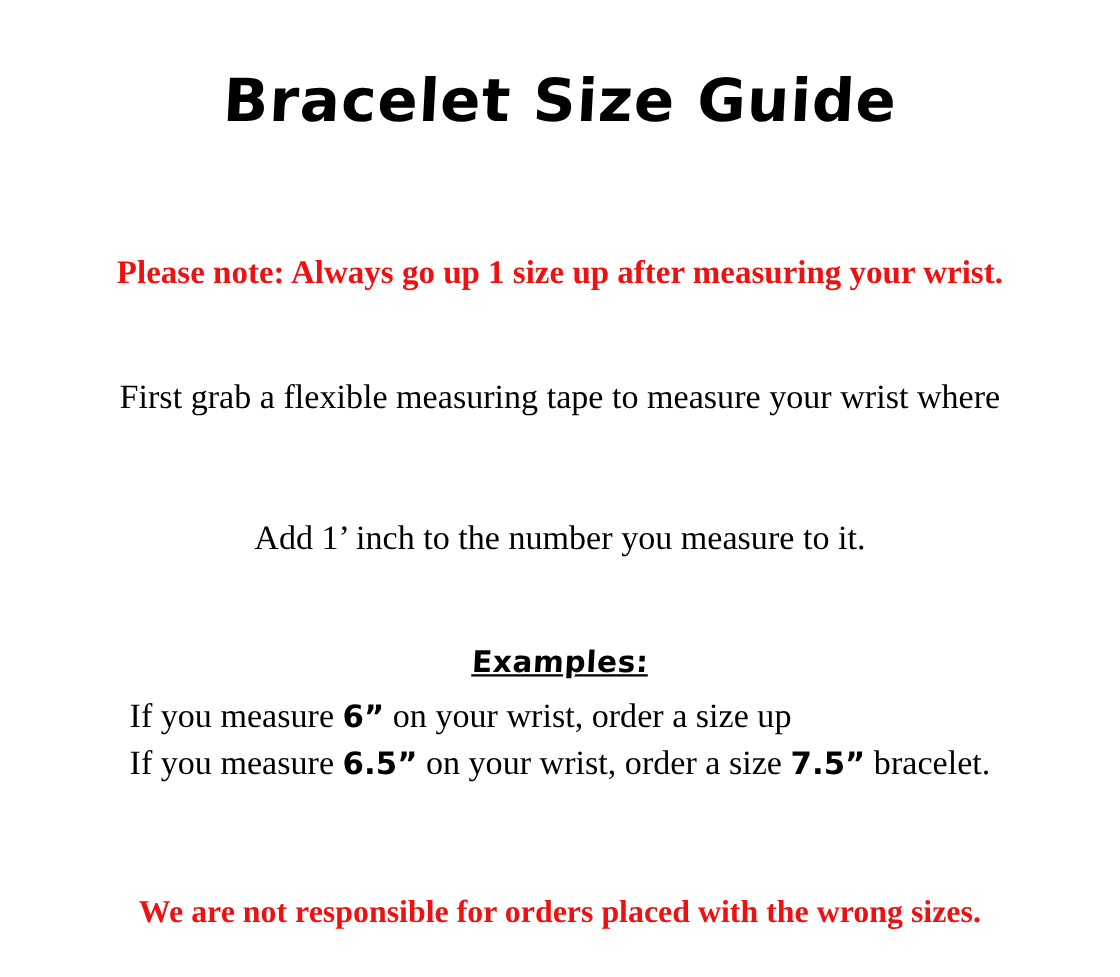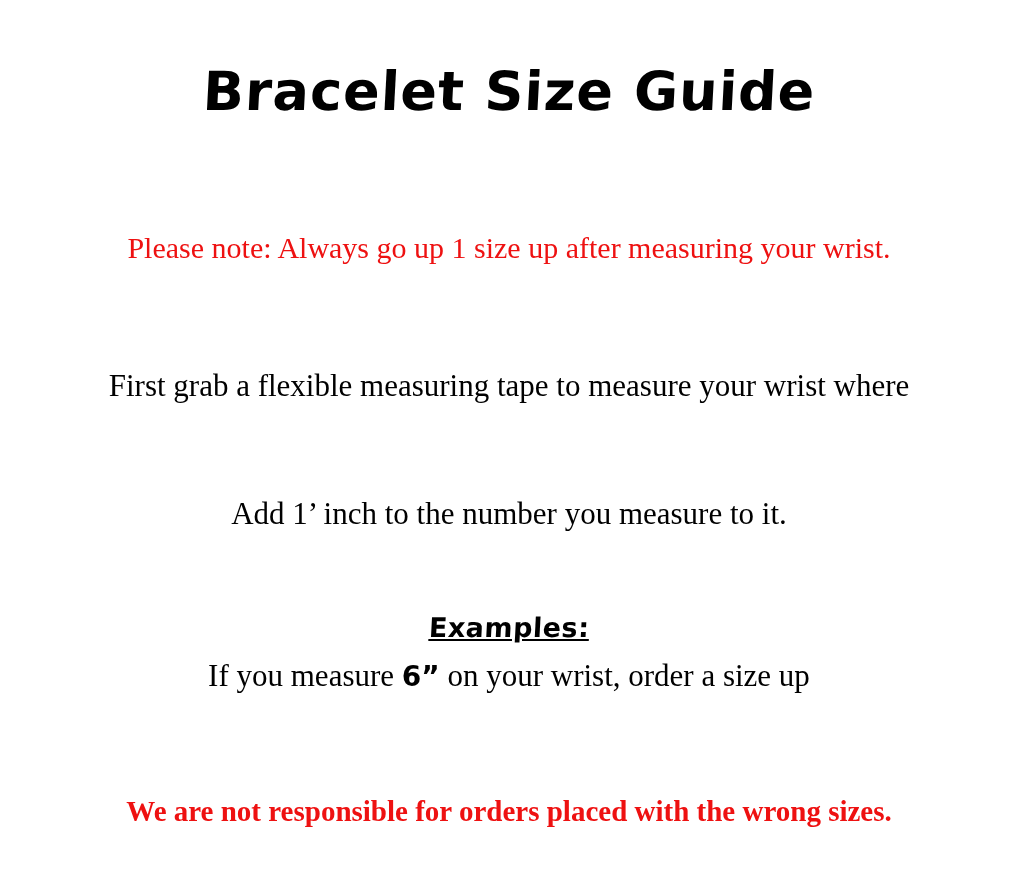--- a/index.html
+++ b/index.html
@@ -29,31 +29,31 @@
     font-weight: bold;
     font-size: 54px;
     letter-spacing: 1px;
     text-align: center;
     margin-top: 62px;
     transform: skewX(-3deg);
     line-height: 1.1;
   }
   .note {
     color: #ee1111;
-    font-weight: normal;
+    font-weight: bold;
     font-size: 30px;
     text-align: center;
     margin-top: 72px;
     line-height: 1.2;
   }
   .para {
     font-size: 31px;
     text-align: center;
     line-height: 1.35;
-    margin-top: 69px;
+    margin-top: 44px;
     max-width: 940px;
   }
   .para.tight {
     margin-top: 56px;
   }
   .examples-head {
     font-family: "DejaVu Sans", sans-serif;
     font-weight: bold;
     font-size: 27px;
     text-decoration: underline;
@@ -97,20 +97,21 @@
   <p class="para">
     <span class="line">First grab a flexible measuring tape to measure your wrist where</span>
   </p>
 
   <p class="para tight">Add 1’ inch to the number you measure to it.</p>
 
   <div class="examples-head">Examples:</div>
 
   <p class="examples-body">
     <span class="line"><span>If you measure </span><span class="num">6”</span><span> on your wrist, order a size up</span></span>
+    <span class="line"><span>If you measure </span><span class="num">6.5”</span><span> on your wrist, order a size </span><span class="num">7.5”</span><span> bracelet.</span></span>
   </p>
 
   <p class="warning">
     <span class="line">We are not responsible for orders placed with the wrong sizes.</span>
 
   </p>
 
 </div>
 
 </body></html>

